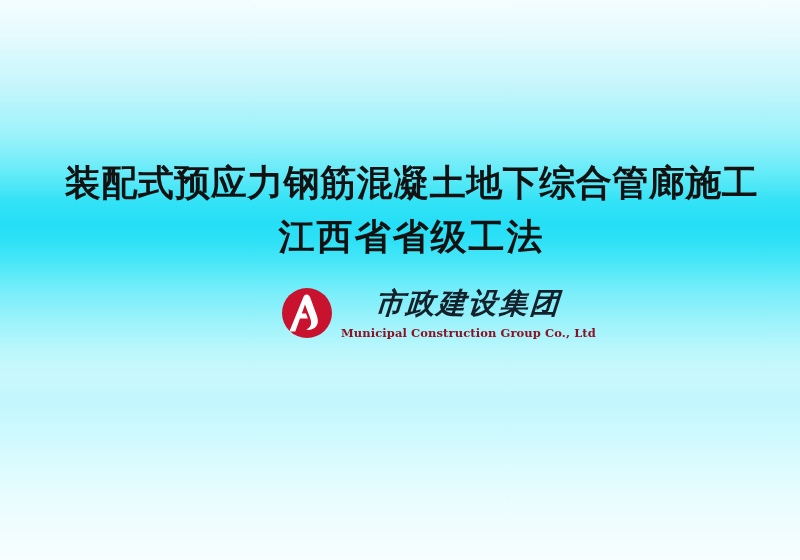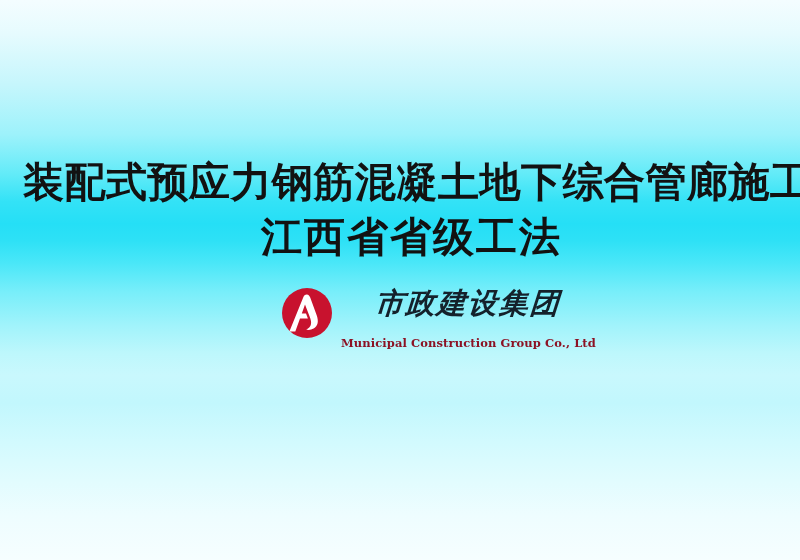--- a/index.html
+++ b/index.html
@@ -46,21 +46,21 @@
     position: absolute;
     left: 0;
     top: 155px;
     width: 800px;
     text-align: center;
   }
   .title-line {
     color: #121212;
     font-family: "DejaVu Sans", "Liberation Sans", sans-serif;
     font-weight: 700;
-    font-size: 41px;
+    font-size: 36px;
     line-height: 55px;
     letter-spacing: 0.5px;
     white-space: nowrap;
     padding-left: 23px;
   }
   .title-line.line2 {
     letter-spacing: 2px;
     font-family: Liberation Serif, serif;
   }
 
@@ -107,21 +107,21 @@
     transform: skewX(-4deg);
   }
   #logo-en {
     color: #8c1224;
     font-family: "DejaVu Serif", "Liberation Serif", serif;
     font-weight: 700;
     font-size: 11.5px;
     line-height: 14px;
     letter-spacing: 0.1px;
     white-space: nowrap;
-    margin-top: 17px;
+    margin-top: 7px;
   }
 </style>
 </head>
 <body>
 
 <div id="slide">
 
   <div id="title-block">
     <div class="title-line line1">装配式预应力钢筋混凝土地下综合管廊施工</div>
     <div class="title-line line2">江西省省级工法</div>

